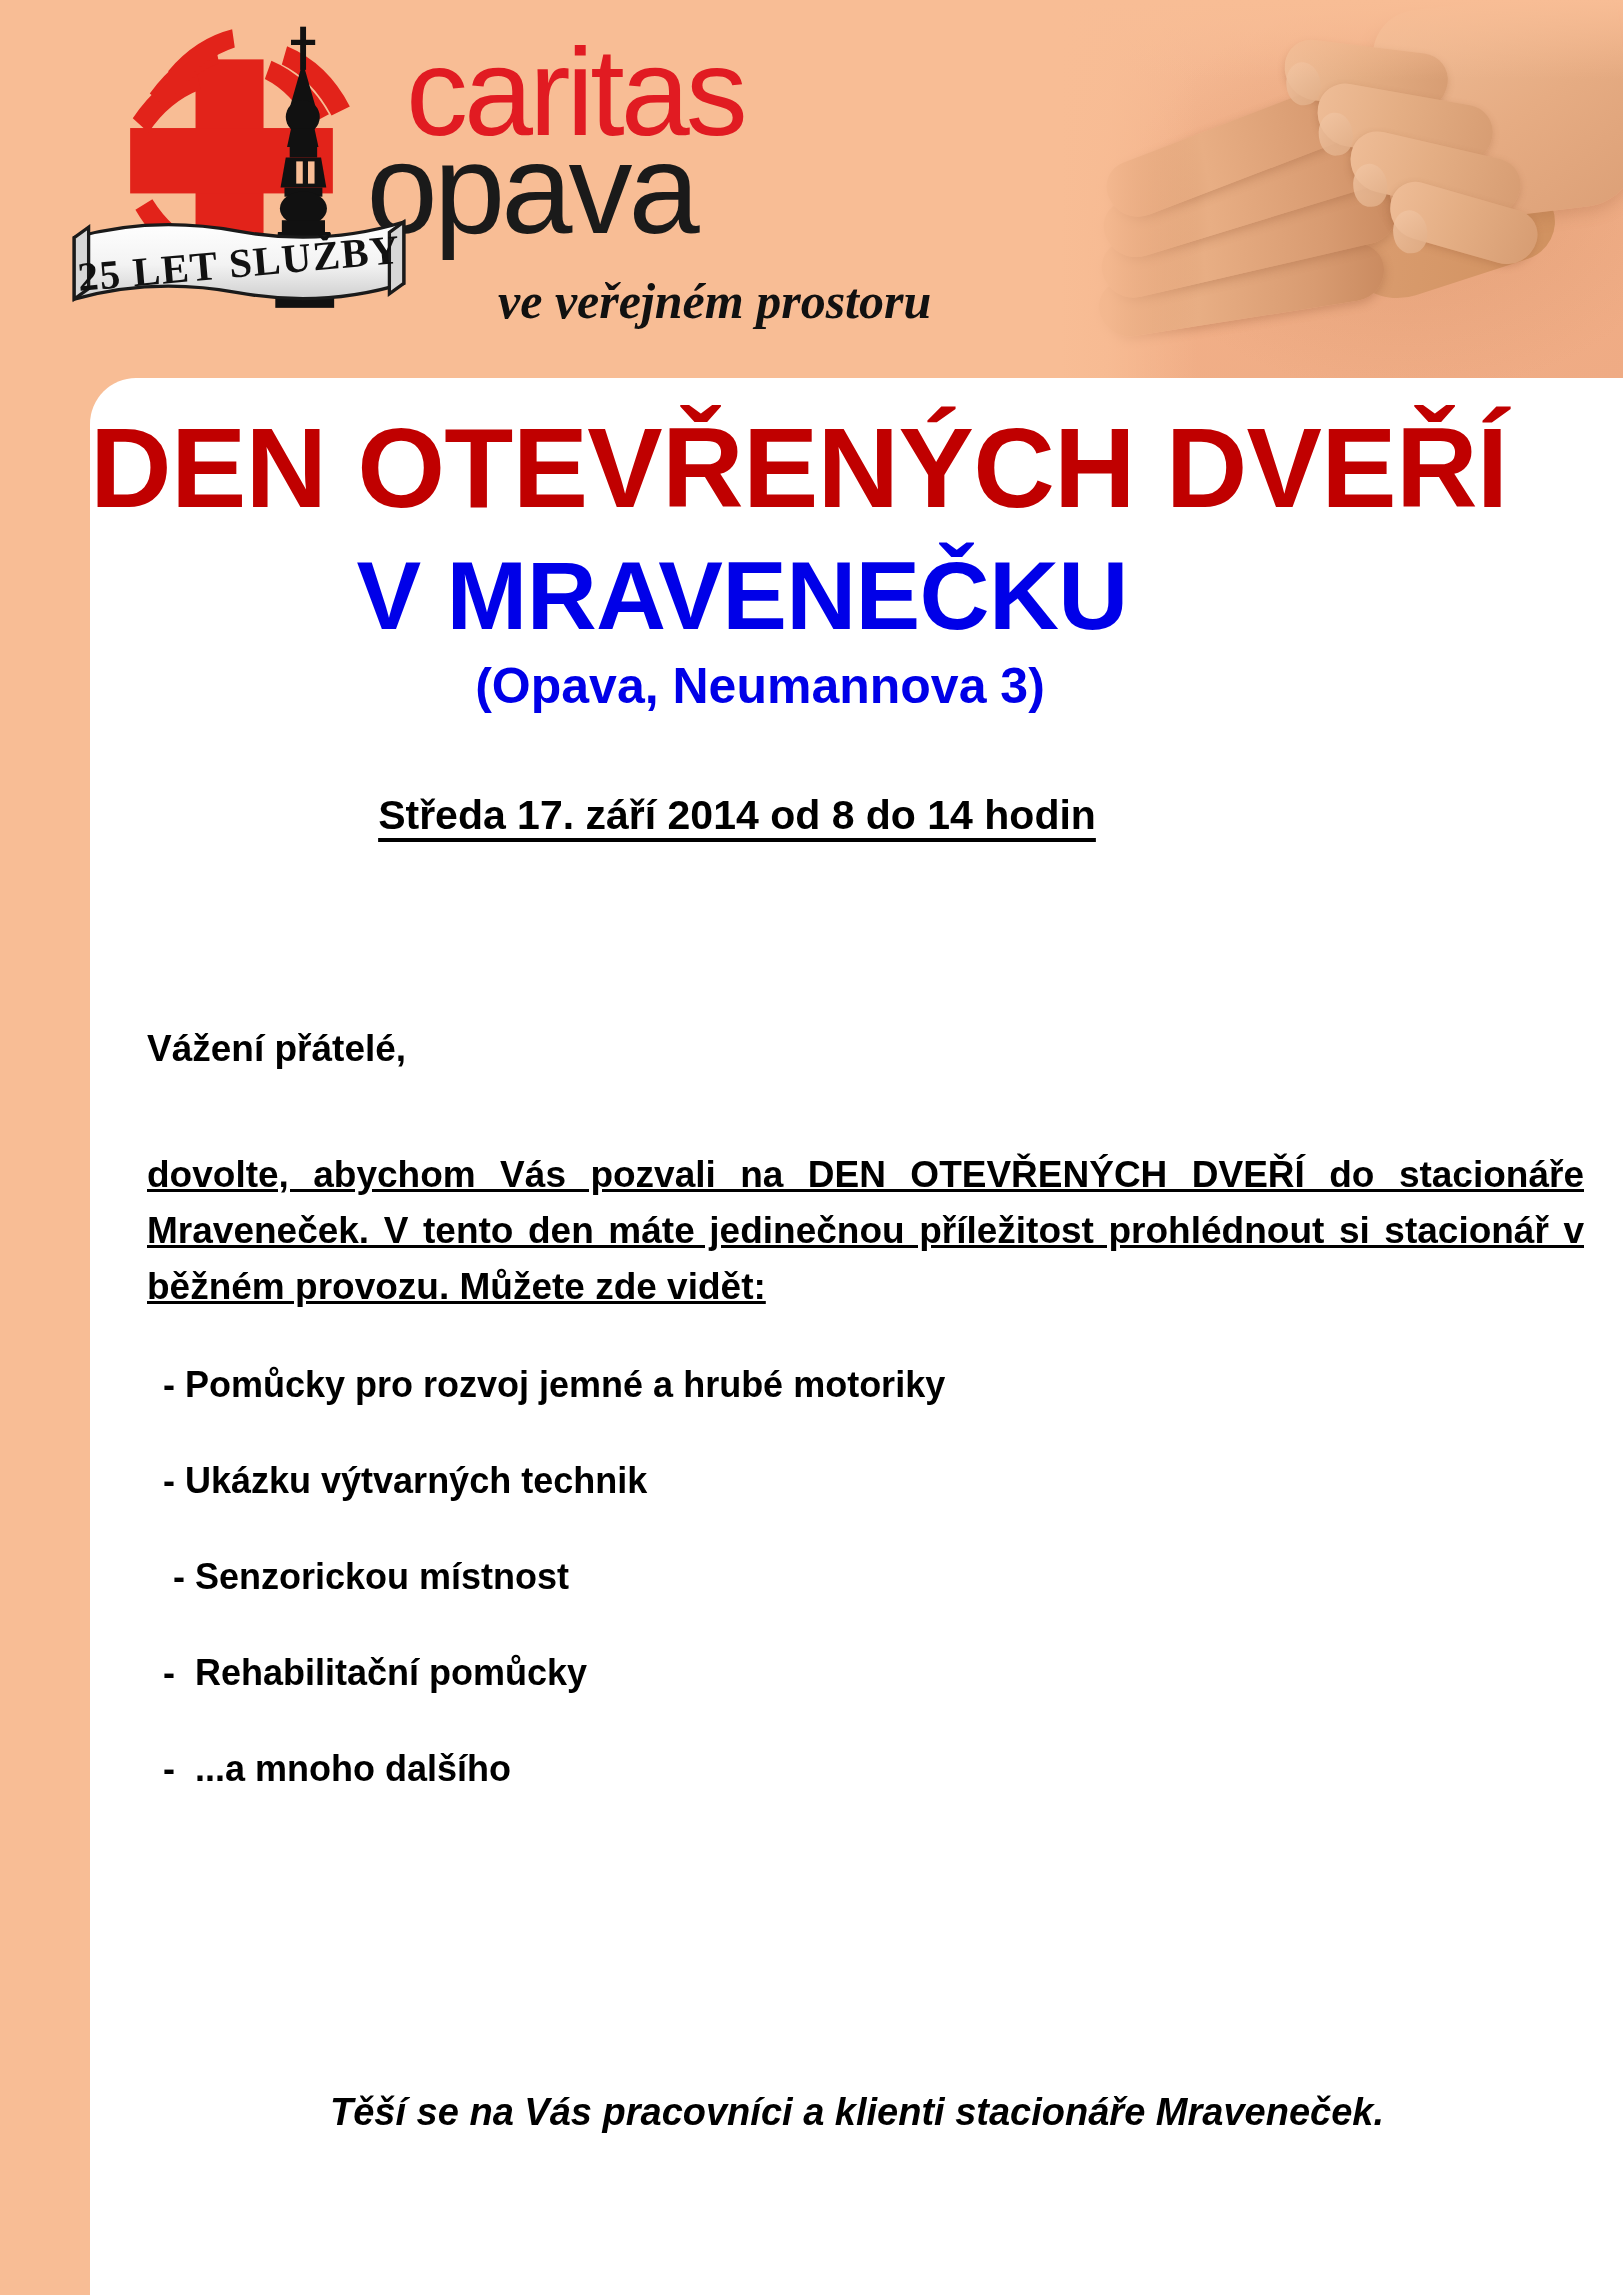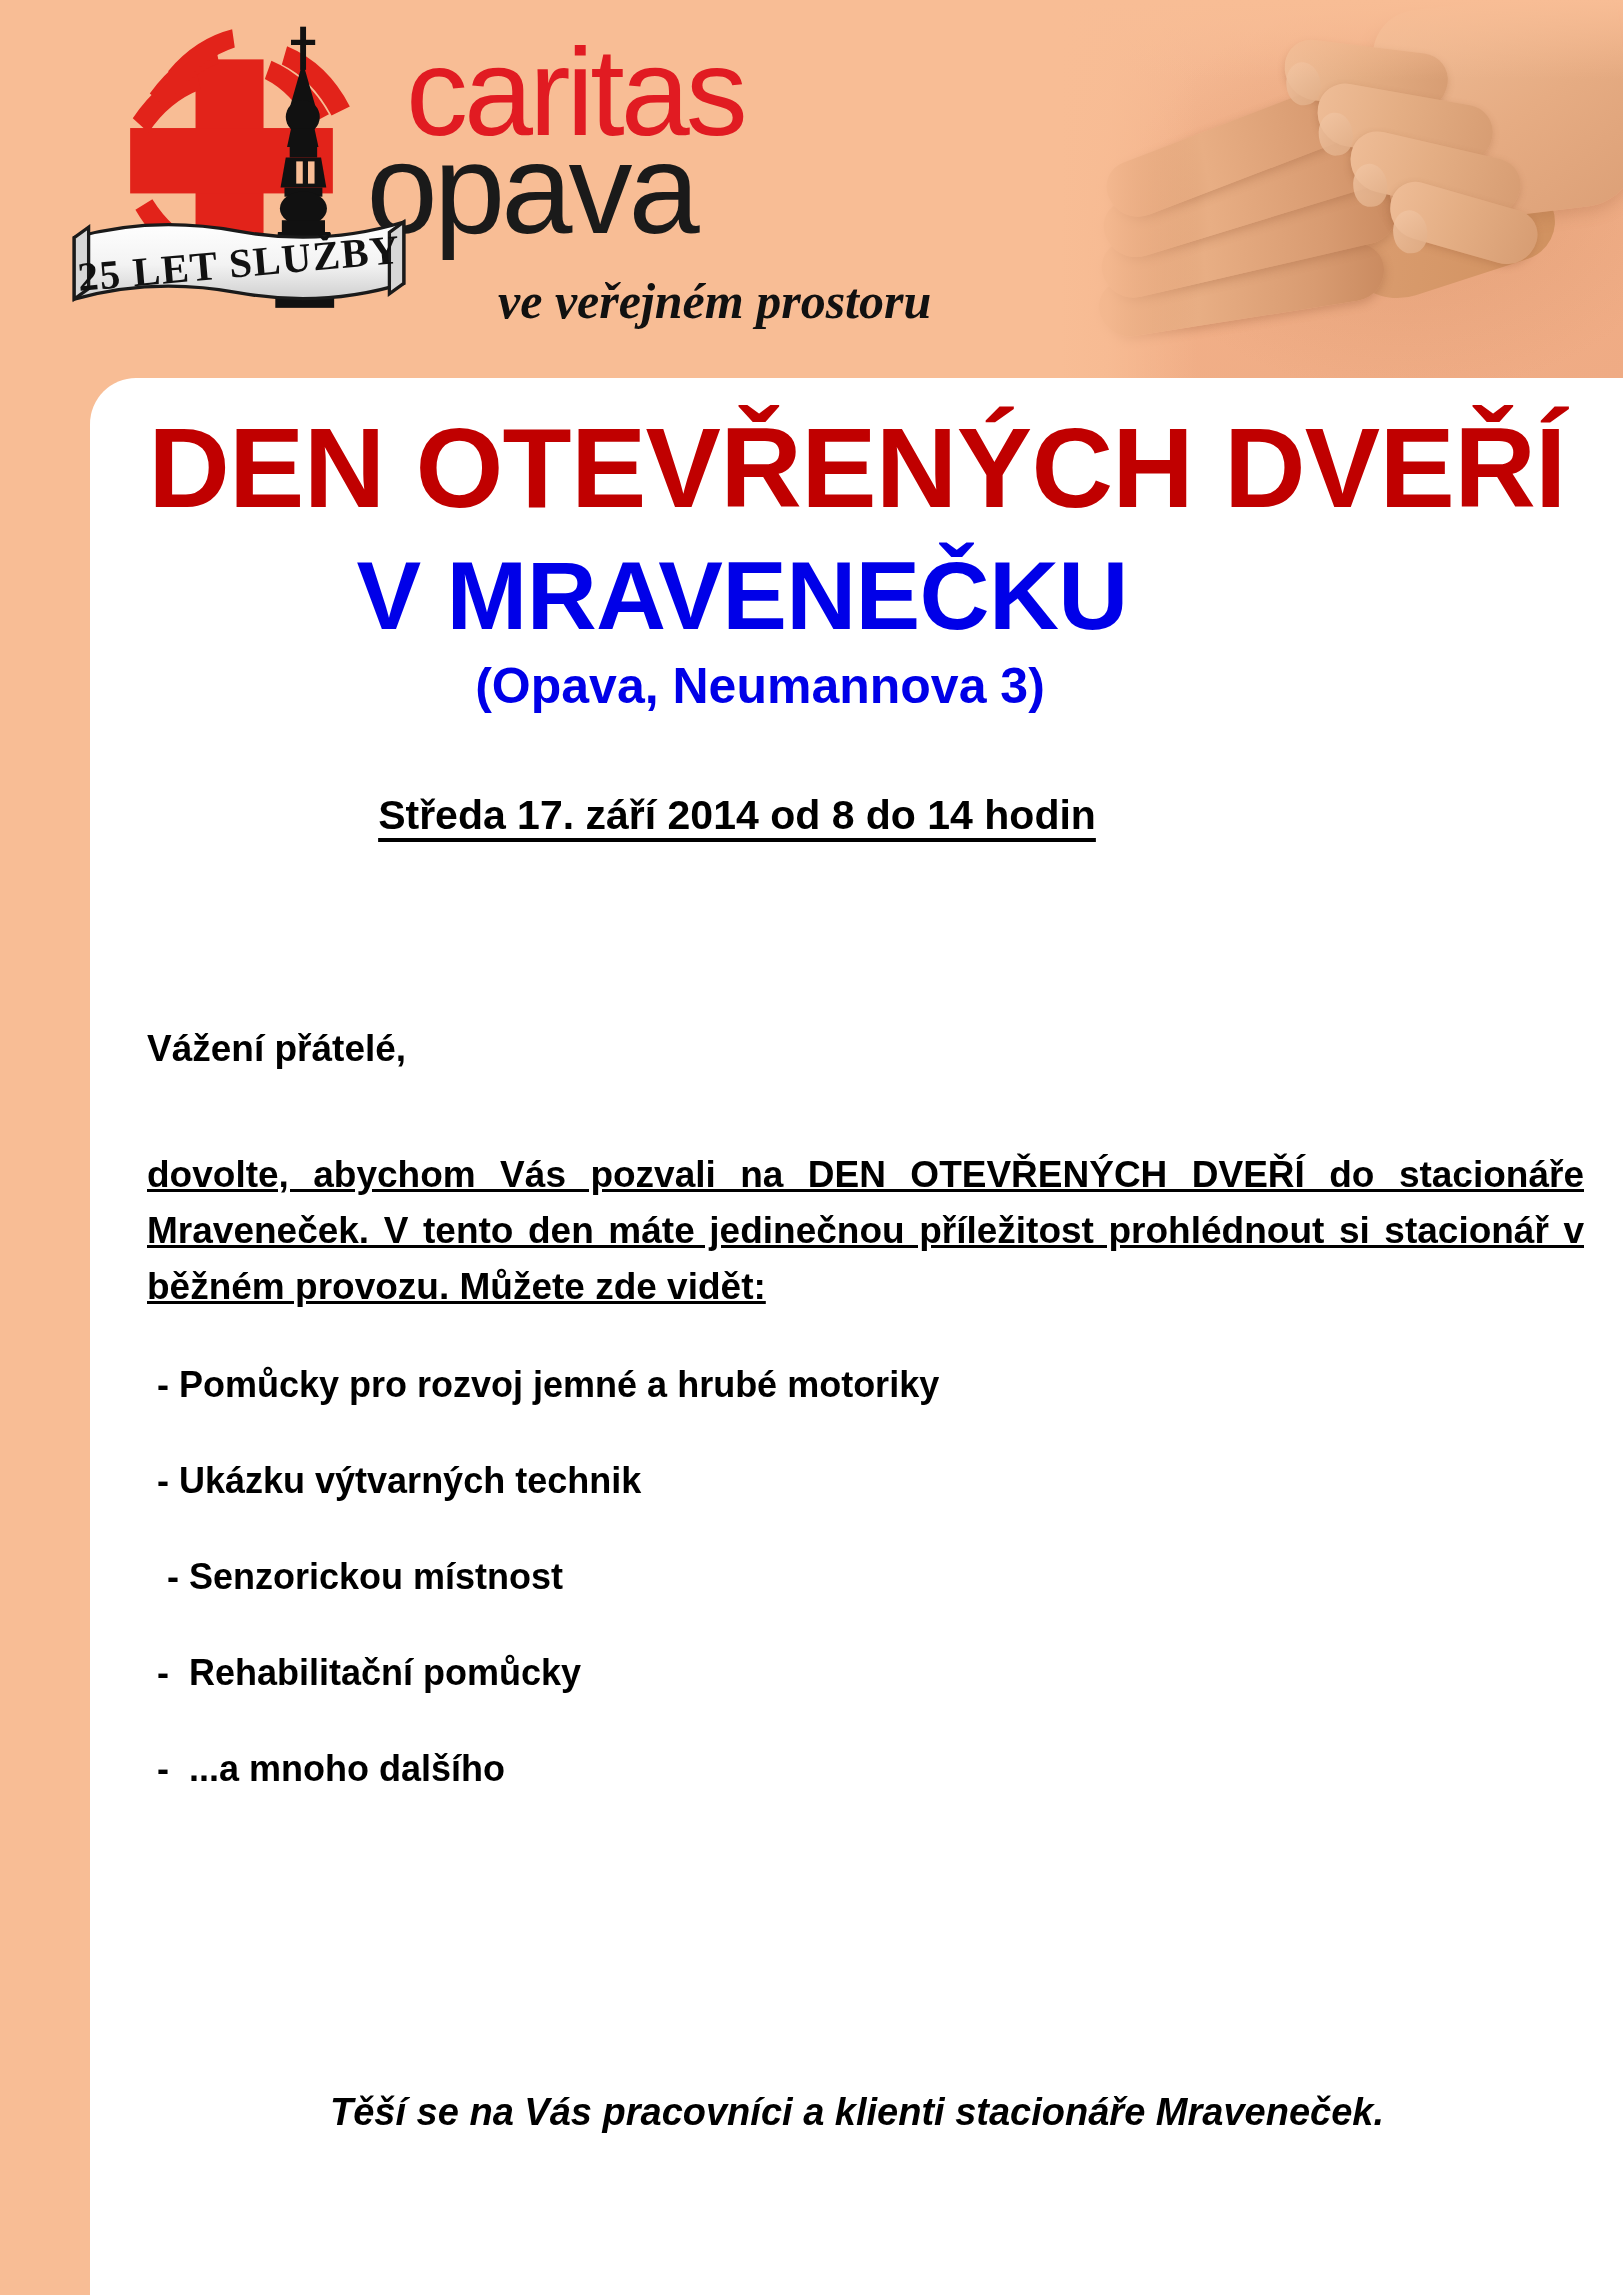--- a/index.html
+++ b/index.html
@@ -206,21 +206,21 @@
     transform: rotate(-5deg);
     white-space: nowrap;
   }
 
   
   .title-main {
     position: absolute;
     left: 90px;
     top: 412px;
     width: 1534px;
-    text-align: center;
+    text-align: left;
     font-family: "Liberation Sans", sans-serif;
     font-weight: 700;
     font-size: 113px;
     line-height: 1.0;
     color: #C00000;
     letter-spacing: -0.7px;
     white-space: nowrap;
   }
   .title-sub {
     position: absolute;
@@ -288,21 +288,21 @@
     font-size: 37px;
     color: #000000;
     line-height: 1.52;
     text-align: justify;
     text-align-last: left;
     margin: 0 0 48px 0;
     text-decoration: underline;
   }
   .bullets {
     list-style: none;
-    margin: 10px;
+    margin: 16px;
     padding: 0;
   }
   .bullets li {
     font-family: "Liberation Sans", sans-serif;
     font-weight: 700;
     font-size: 36px;
     color: #000000;
     margin: 0 0 54px 0;
     white-space: pre;
   }

